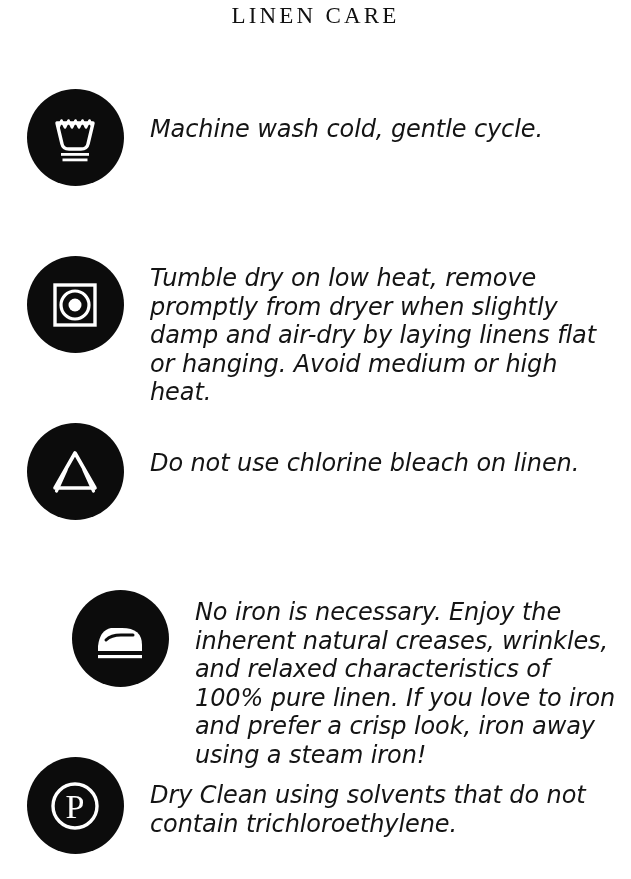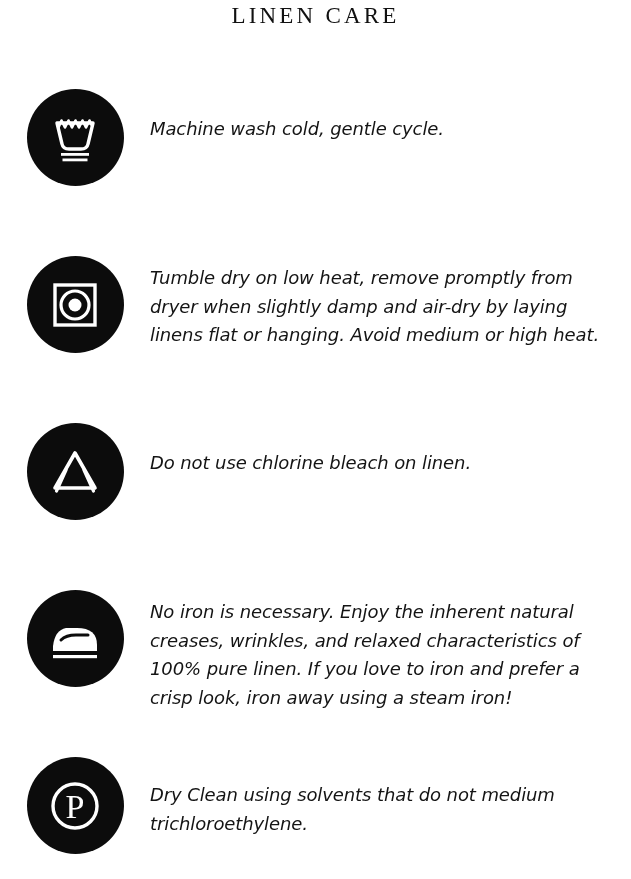--- a/index.html
+++ b/index.html
@@ -54,40 +54,40 @@
     justify-content: center;
   }
   .badge svg { display: block; }
   .text-cell {
     flex: 1 1 auto;
     padding-right: 12px;
   }
   .care-text {
     font-family: "DejaVu Sans", sans-serif;
     font-style: italic;
-    font-size: 18px;
+    font-size: 24px;
     line-height: 28.5px;
     color: #141414;
     letter-spacing: -0.1px;
     margin: 0;
   }
   
   .row-1 { height: 167px; }
   .row-1 .icon-cell { padding-top: 7px; }
   .row-1 .text-cell { padding-top: 33px; }
 
   .row-2 { height: 167px; }
   .row-2 .icon-cell { padding-top: 7px; }
   .row-2 .text-cell { padding-top: 33px; }
 
   .row-3 { height: 167px; }
   .row-3 .icon-cell { padding-top: 7px; }
   .row-3 .text-cell { padding-top: 15px; }
 
-  .row-4 { height: 167px; }
+  .row-4 { height: 167px; padding-left: 45px; }
   .row-4 .icon-cell { padding-top: 7px; }
   .row-4 .text-cell { padding-top: 15px; }
 
   .row-5 { height: 120px; }
   .row-5 .icon-cell { padding-top: 7px; }
   .row-5 .text-cell { padding-top: 31px; }
 </style>
 </head>
 <body>
 
@@ -161,18 +161,18 @@
     <div class="care-row row-5">
       <div class="icon-cell">
         <div class="badge">
           <svg width="62" height="62" viewBox="0 0 62 62" aria-hidden="true">
             <circle cx="31" cy="31" r="22" fill="none" stroke="#ffffff" stroke-width="3.4"></circle>
             <text x="31" y="43" text-anchor="middle" font-family="Liberation Serif, serif" font-size="34" fill="#ffffff">P</text>
           </svg>
         </div>
       </div>
       <div class="text-cell">
-        <p class="care-text">Dry Clean using solvents that do not medium trichloroethylene.</p>
+        <p class="care-text">Dry Clean using solvents that do not contain trichloroethylene.</p>
       </div>
     </div>
 
   </div>
 </div>
 
 </body></html>

